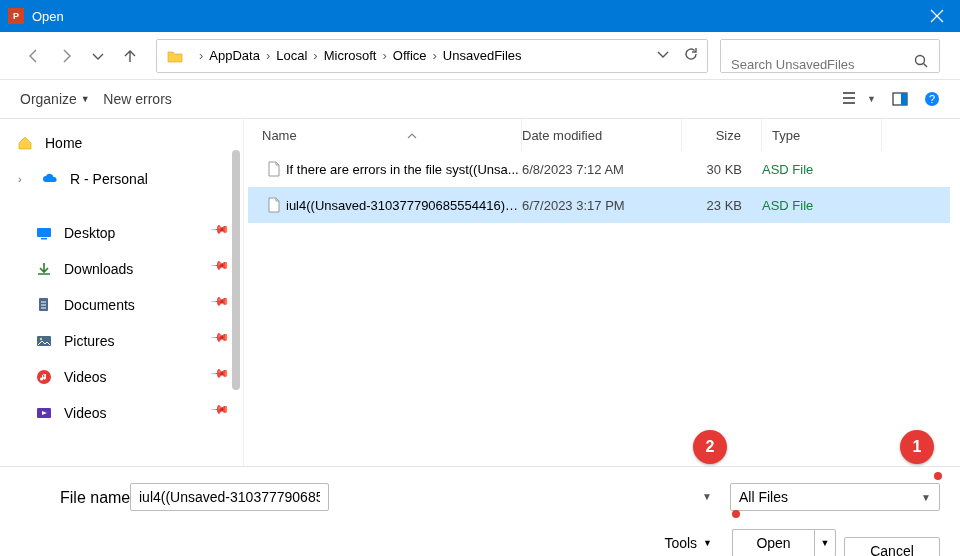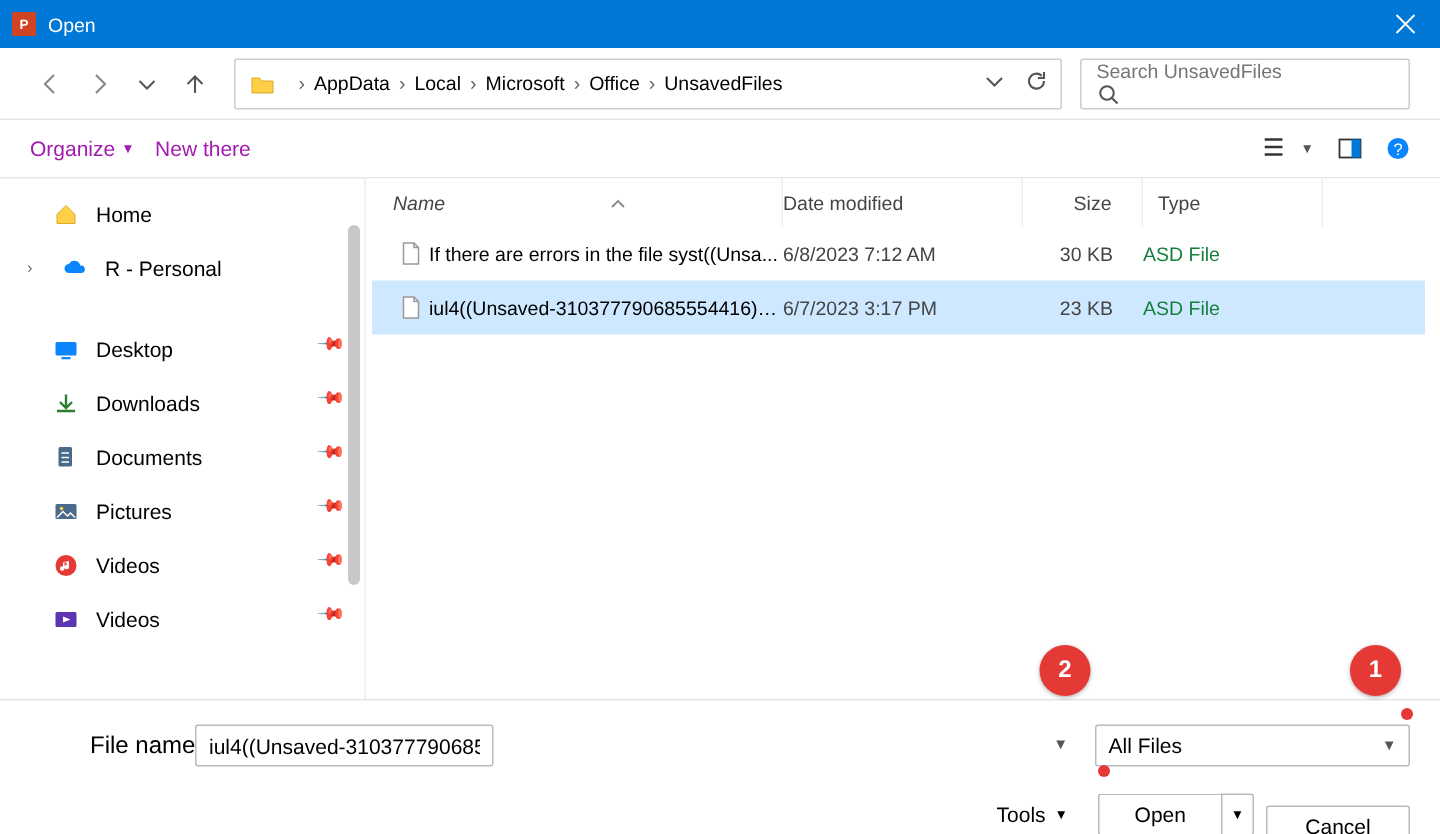--- a/index.html
+++ b/index.html
@@ -15,45 +15,45 @@
     
     .nav-bar { height: 48px; border-bottom: 1px solid #e5e5e5; display: flex; align-items: center; padding: 0 20px; gap: 4px; }
     .nav-icon-btn { width: 28px; height: 28px; display: flex; align-items: center; justify-content: center; color: #555; cursor: pointer; }
     .nav-icon-btn.disabled { color: #aaa; }
     .addr-box { flex: 1; height: 34px; border: 1px solid #ccc; display: flex; align-items: center; margin: 0 8px; border-radius: 2px; }
     .addr-box .folder { width: 20px; height: 20px; display: flex; align-items: center; justify-content: center; margin: 0 8px; }
     .crumb { color: #000; display: flex; align-items: center; }
     .crumb .sep { color: #666; margin: 0 6px; }
     .addr-box .spacer { flex: 1; }
     .addr-right { display: flex; align-items: center; padding-right: 8px; gap: 12px; }
-    .search-box { width: 220px; height: 34px; border: 1px solid #ccc; display: flex; align-items: flex-start; padding: 0 10px; border-radius: 2px; flex-direction: column; }
+    .search-box { width: 220px; height: 34px; border: 1px solid #ccc; display: flex; align-items: flex-end; padding: 0 10px; border-radius: 2px; }
     .search-box input { flex: 1; border: none; outline: none; font-size: 13px; color: #555; }
 
     
     .toolbar { height: 38px; display: flex; align-items: center; padding: 0 20px; gap: 24px; }
-    .toolbar-left a { color: #a21caf; font-size: 14px; display: inline-flex; align-items: center; gap: 4px; cursor: pointer; margin-right:10px;}
+    .toolbar-left a { color: #404040; font-size: 14px; display: inline-flex; align-items: center; gap: 4px; cursor: pointer; margin-right:10px;}
     .toolbar-right { margin-left: auto; display: flex; align-items: center; gap: 16px; }
     .toolbar-iconbtn { display: flex; align-items: center; justify-content: center; cursor: pointer; }
 
     
     .main { display: flex; height: calc(556px - 32px - 48px - 38px - 90px); border-top: 1px solid #e5e5e5; }
     .nav-pane { width: 244px; border-right: 1px solid #eee; overflow: hidden; }
     .nav-list { padding: 6px 0; }
     .nav-item { display: flex; align-items: center; height: 36px; padding: 0 6px 0 34px; font-size: 14px; cursor: pointer; }
     .nav-item .glyph { width: 20px; display: flex; align-items: center; justify-content: center; margin-right: 10px; }
-    .nav-item.home { padding-left: 34px; }
+    .nav-item.home { padding-left: 15px; }
     .nav-item.personal { padding-left: 40px; position: relative; }
     .nav-item.personal .expand { position: absolute; left: 18px; color: #666; font-size: 11px; }
     .pin { margin-left: auto; color: #888; transform: rotate(45deg); font-size: 12px; padding-right:10px;}
     .nav-sep { height: 18px; }
     .nav-scroll { position:absolute; left:232px; top:150px; width:8px; height:240px; background:#c8c8c8; border-radius:4px;}
 
     .file-pane { flex: 1; background: #fff; }
     .file-header { display: flex; align-items: center; height: 32px; color: #444; font-size: 13px; padding-left:18px; }
-    .file-header .col-name { width: 260px; display:flex; align-items:center; gap:6px;font-style:italic;}
+    .file-header .col-name { width: 260px; display:flex; align-items:center; gap:6px;}
     .file-header .col-date { width: 160px; }
     .file-header .col-size { width: 80px; padding-right: 20px; }
     .file-header .col-type { width: 120px; }
     .file-row { display: flex; align-items: center; height: 36px; margin: 0 10px 0 4px; padding-left:14px; font-size: 13px; }
     .file-row.selected { background: #cde8ff; }
     .file-row .file-icon { width: 24px; display:flex; justify-content:center; }
     .file-row .col-name { width: 236px; white-space: nowrap; overflow: hidden; text-overflow: ellipsis; }
     .file-row .col-date { width: 160px; color: #444; }
     .file-row .col-size { width: 80px; text-align: right; padding-right: 20px; color: #444; }
     .file-row .col-type { width: 120px; color: #15803d; }
@@ -164,21 +164,21 @@
         </svg></span>
   </div>
 </div>
 
 <div class="toolbar">
   <div class="toolbar-left">
     <a>
         <span>Organize</span> 
         <span style="font-size:9px;">▼</span>
       </a>
-    <a>New there</a>
+    <a>New errors</a>
   </div>
   <div class="toolbar-right">
     <span class="toolbar-iconbtn">
       <svg width="20" height="16" viewBox="0 0 20 16">
           <path d="M0 2h12M0 7h12M0 12h12" stroke="#333" stroke-width="1.6"></path>
         </svg>&nbsp;<span style="font-size:9px; color:#555;">▼</span>
     </span>
     <span class="toolbar-iconbtn">
       <svg class="ico" viewBox="0 0 16 16">
           <rect x="1" y="2" width="14" height="12" stroke="#333" fill="none" stroke-width="1.2"></rect>

